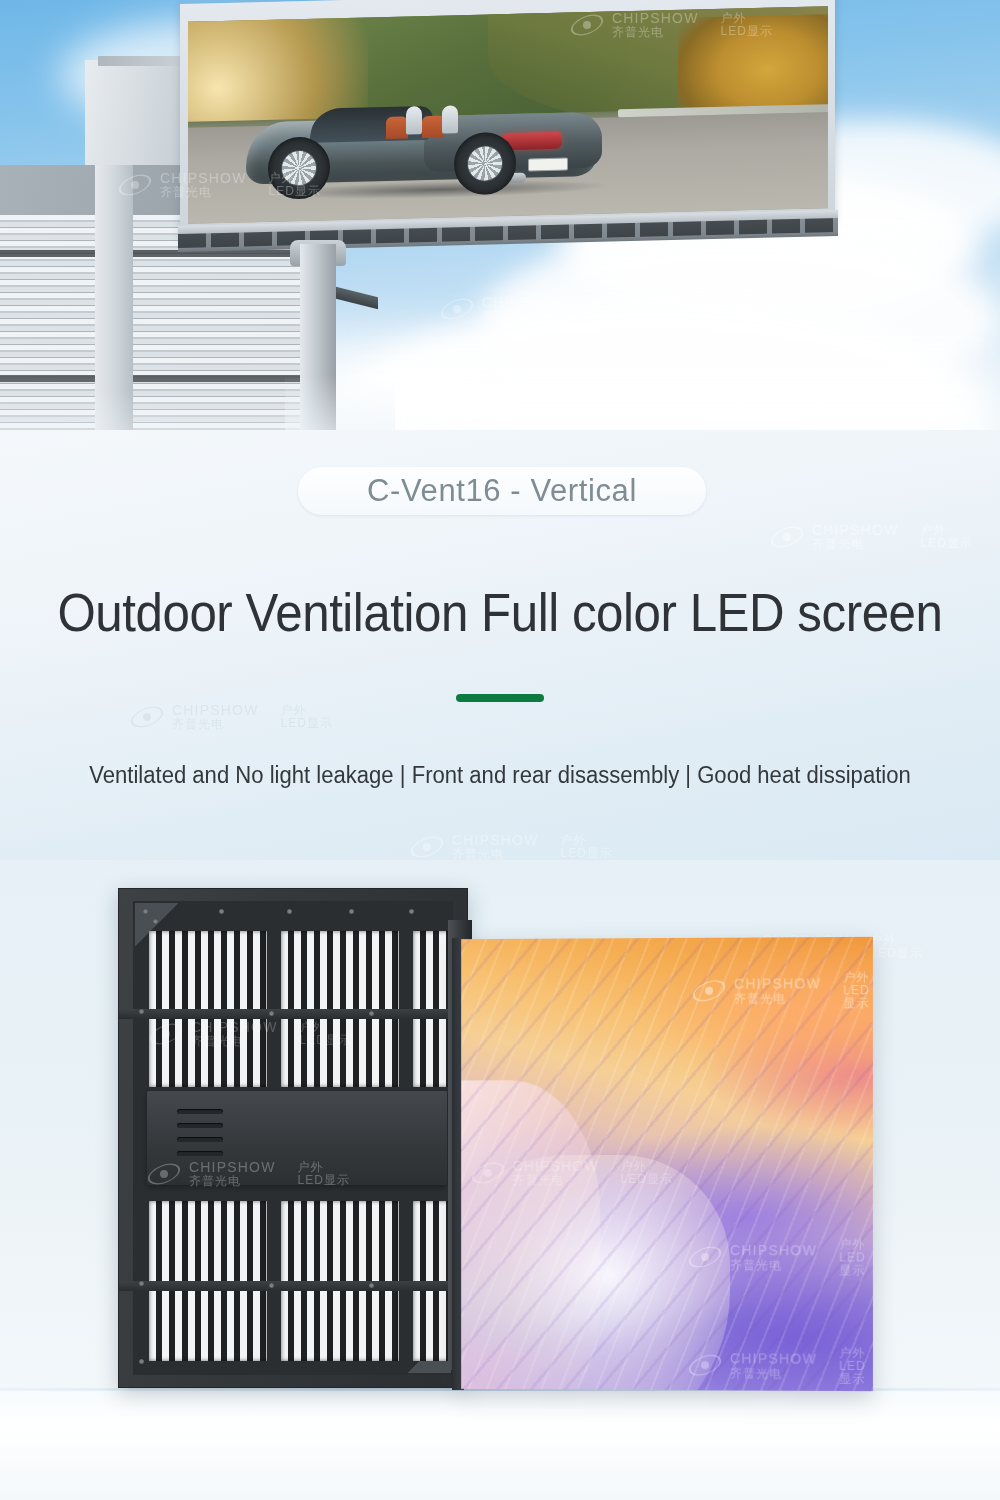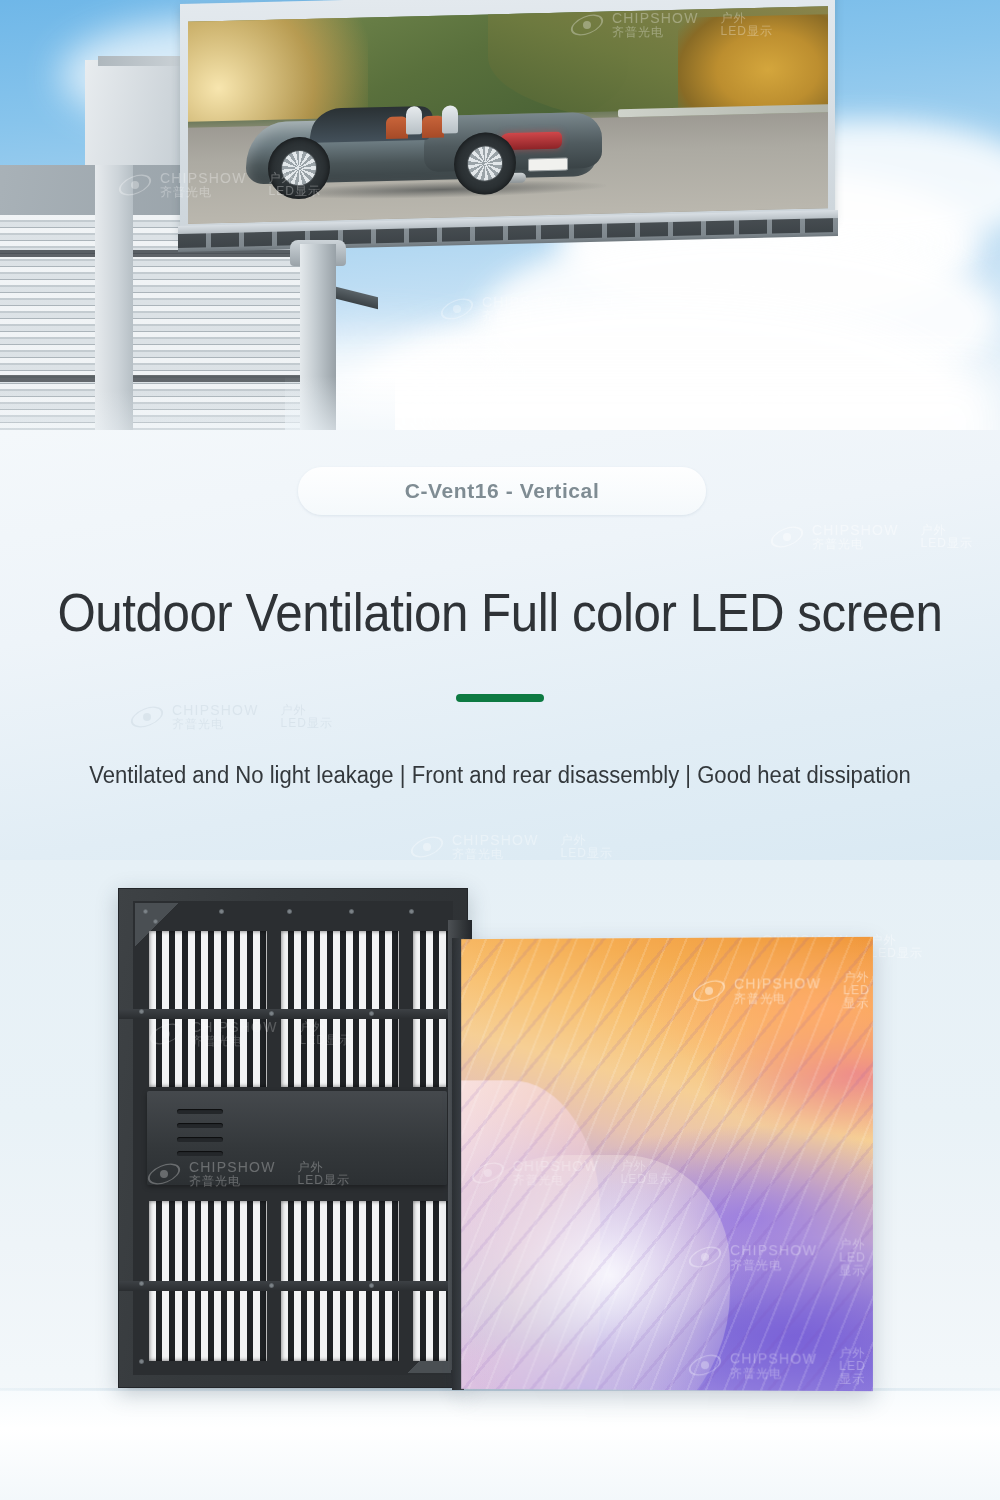--- a/index.html
+++ b/index.html
@@ -234,21 +234,21 @@
     background:linear-gradient(170deg,#f4f8fb 0%,#eef4f9 35%,#e1edf5 70%,#d9e9f3 100%);
   }
   .badge {
     position:absolute; left:298px; top:467px; width:408px; height:48px;
     background:linear-gradient(180deg,rgba(255,255,255,.92),rgba(246,250,252,.78));
     border-radius:24px;
     display:flex; align-items:center; justify-content:center;
     box-shadow:0 1px 3px rgba(120,150,170,.18);
   }
   .badge span {
-    font-size:21px; font-weight:700; color:#7f8c93; letter-spacing:.6px;
+    font-size:31px; font-weight:400; color:#7f8c93; letter-spacing:.6px;
     white-space:nowrap;
   }
   .headline {
     position:absolute; left:0; top:582px; width:1000px; text-align:center;
     font-size:53px; font-weight:400; color:#2f3337; letter-spacing:-.5px;
     white-space:nowrap;
     transform:scaleX(.93); transform-origin:center;
   }
   .divider {
     position:absolute; left:456px; top:694px; width:88px; height:8px;

